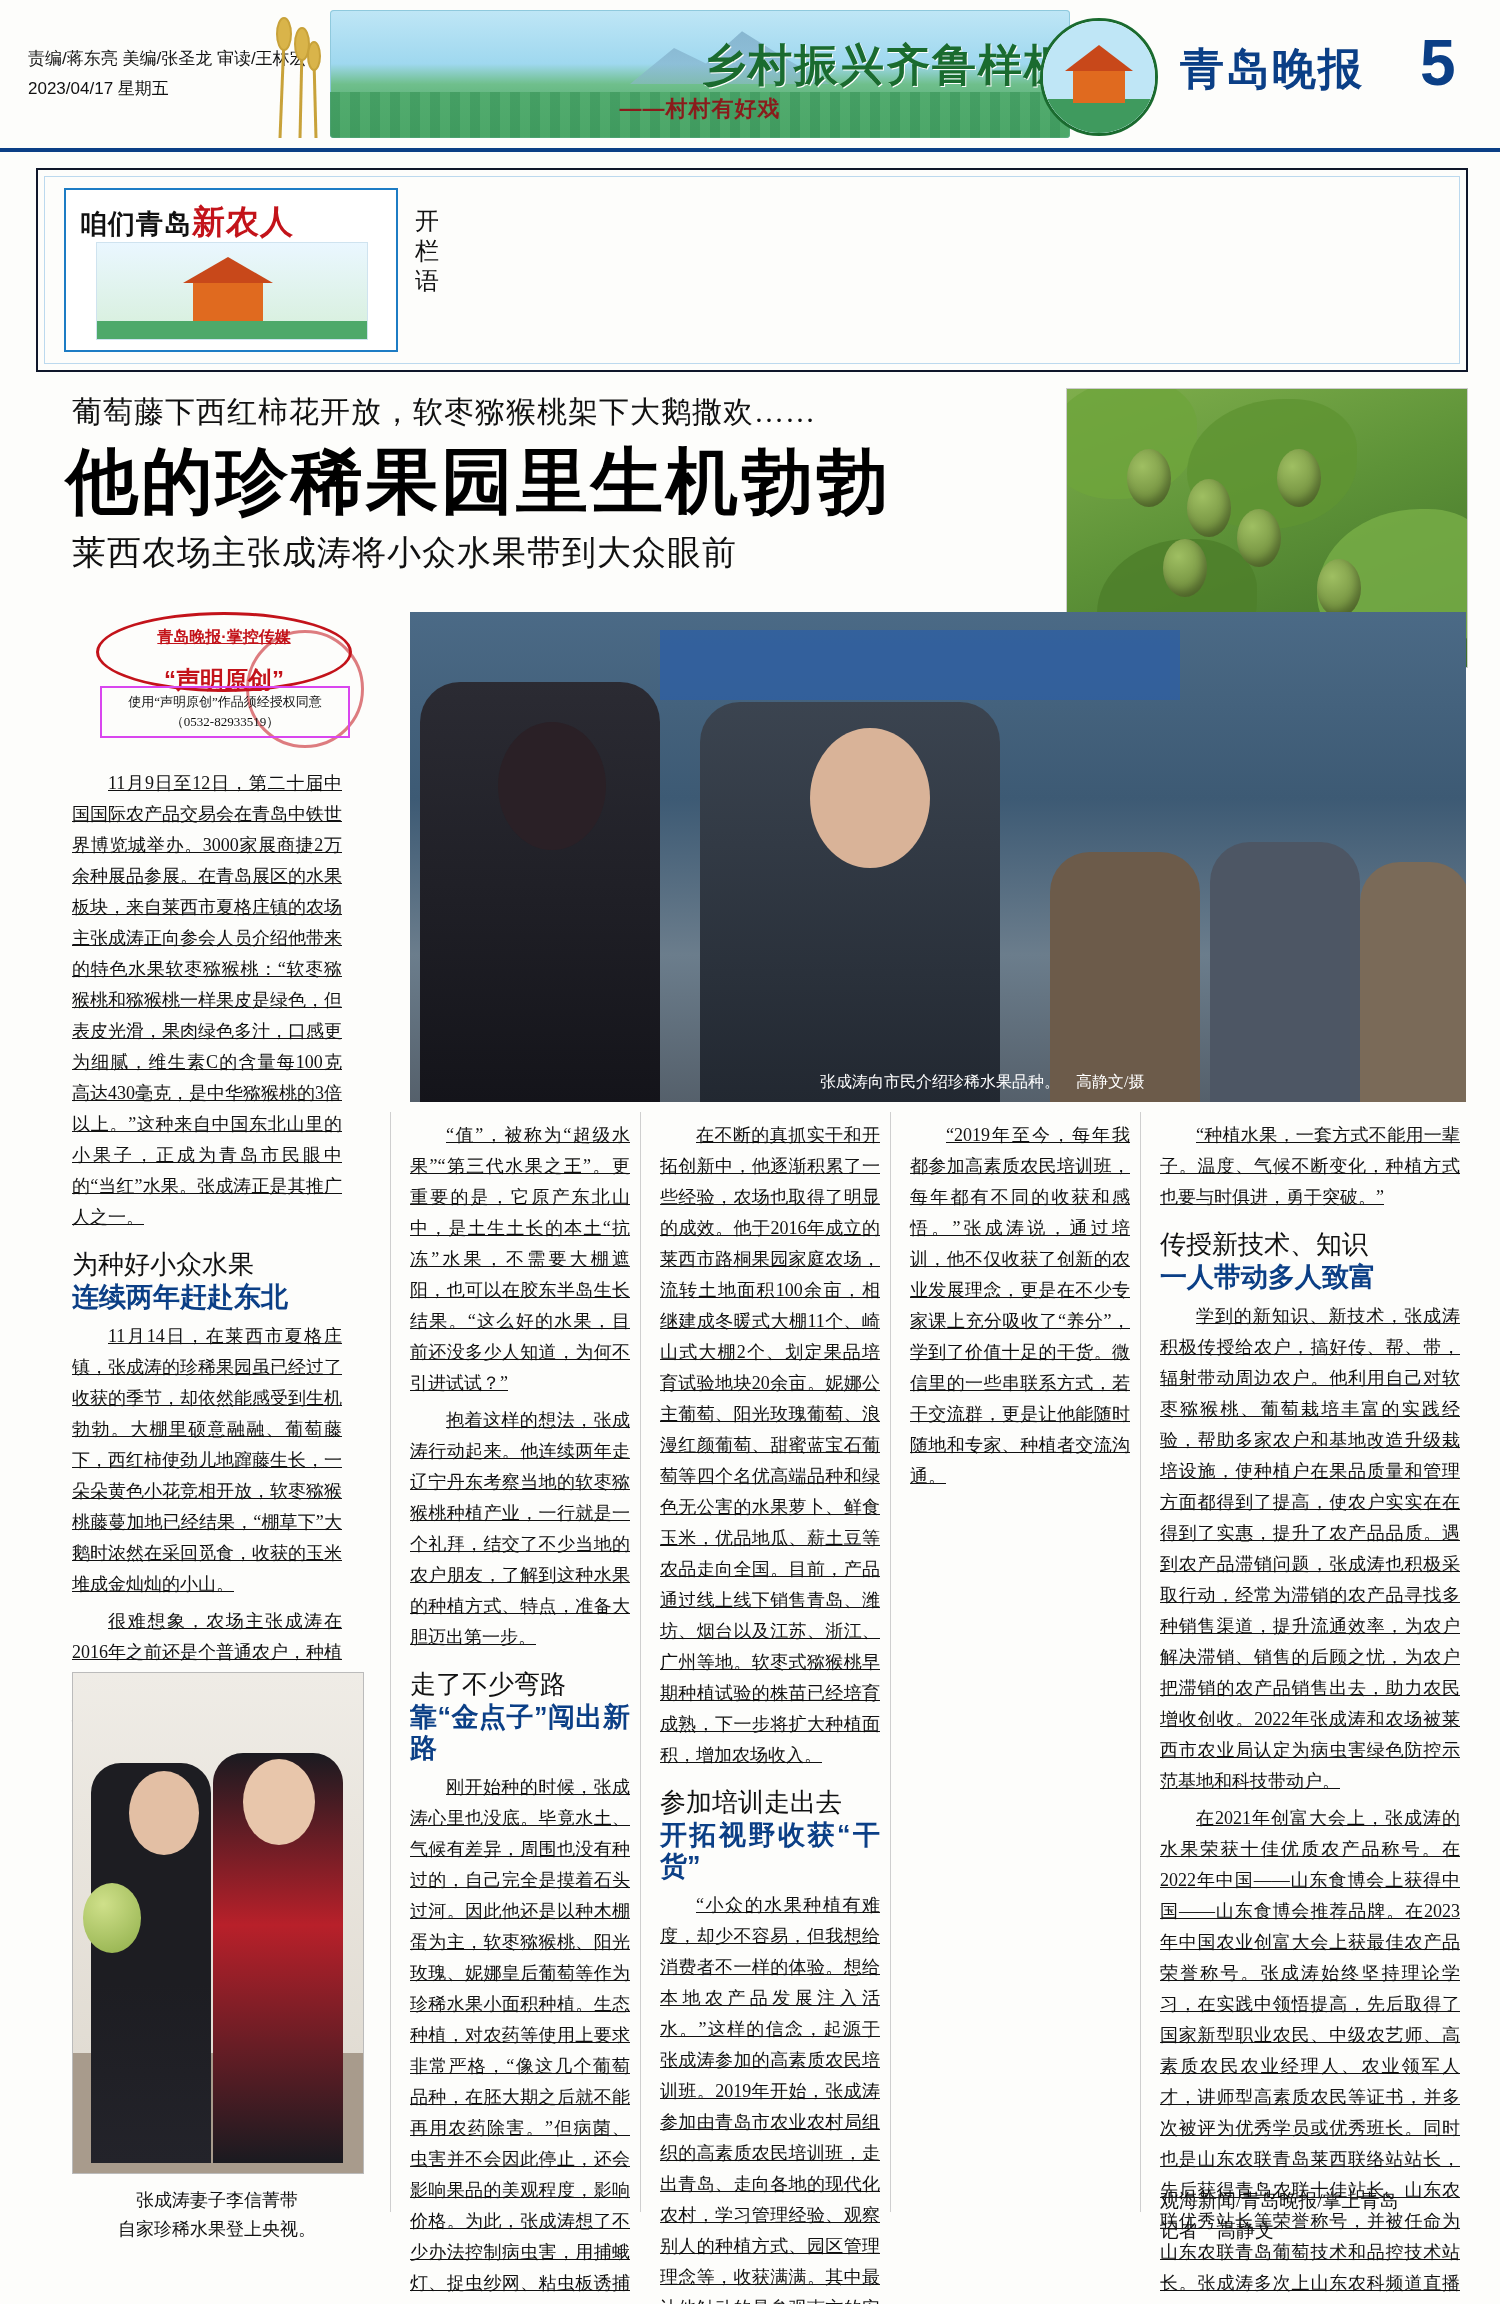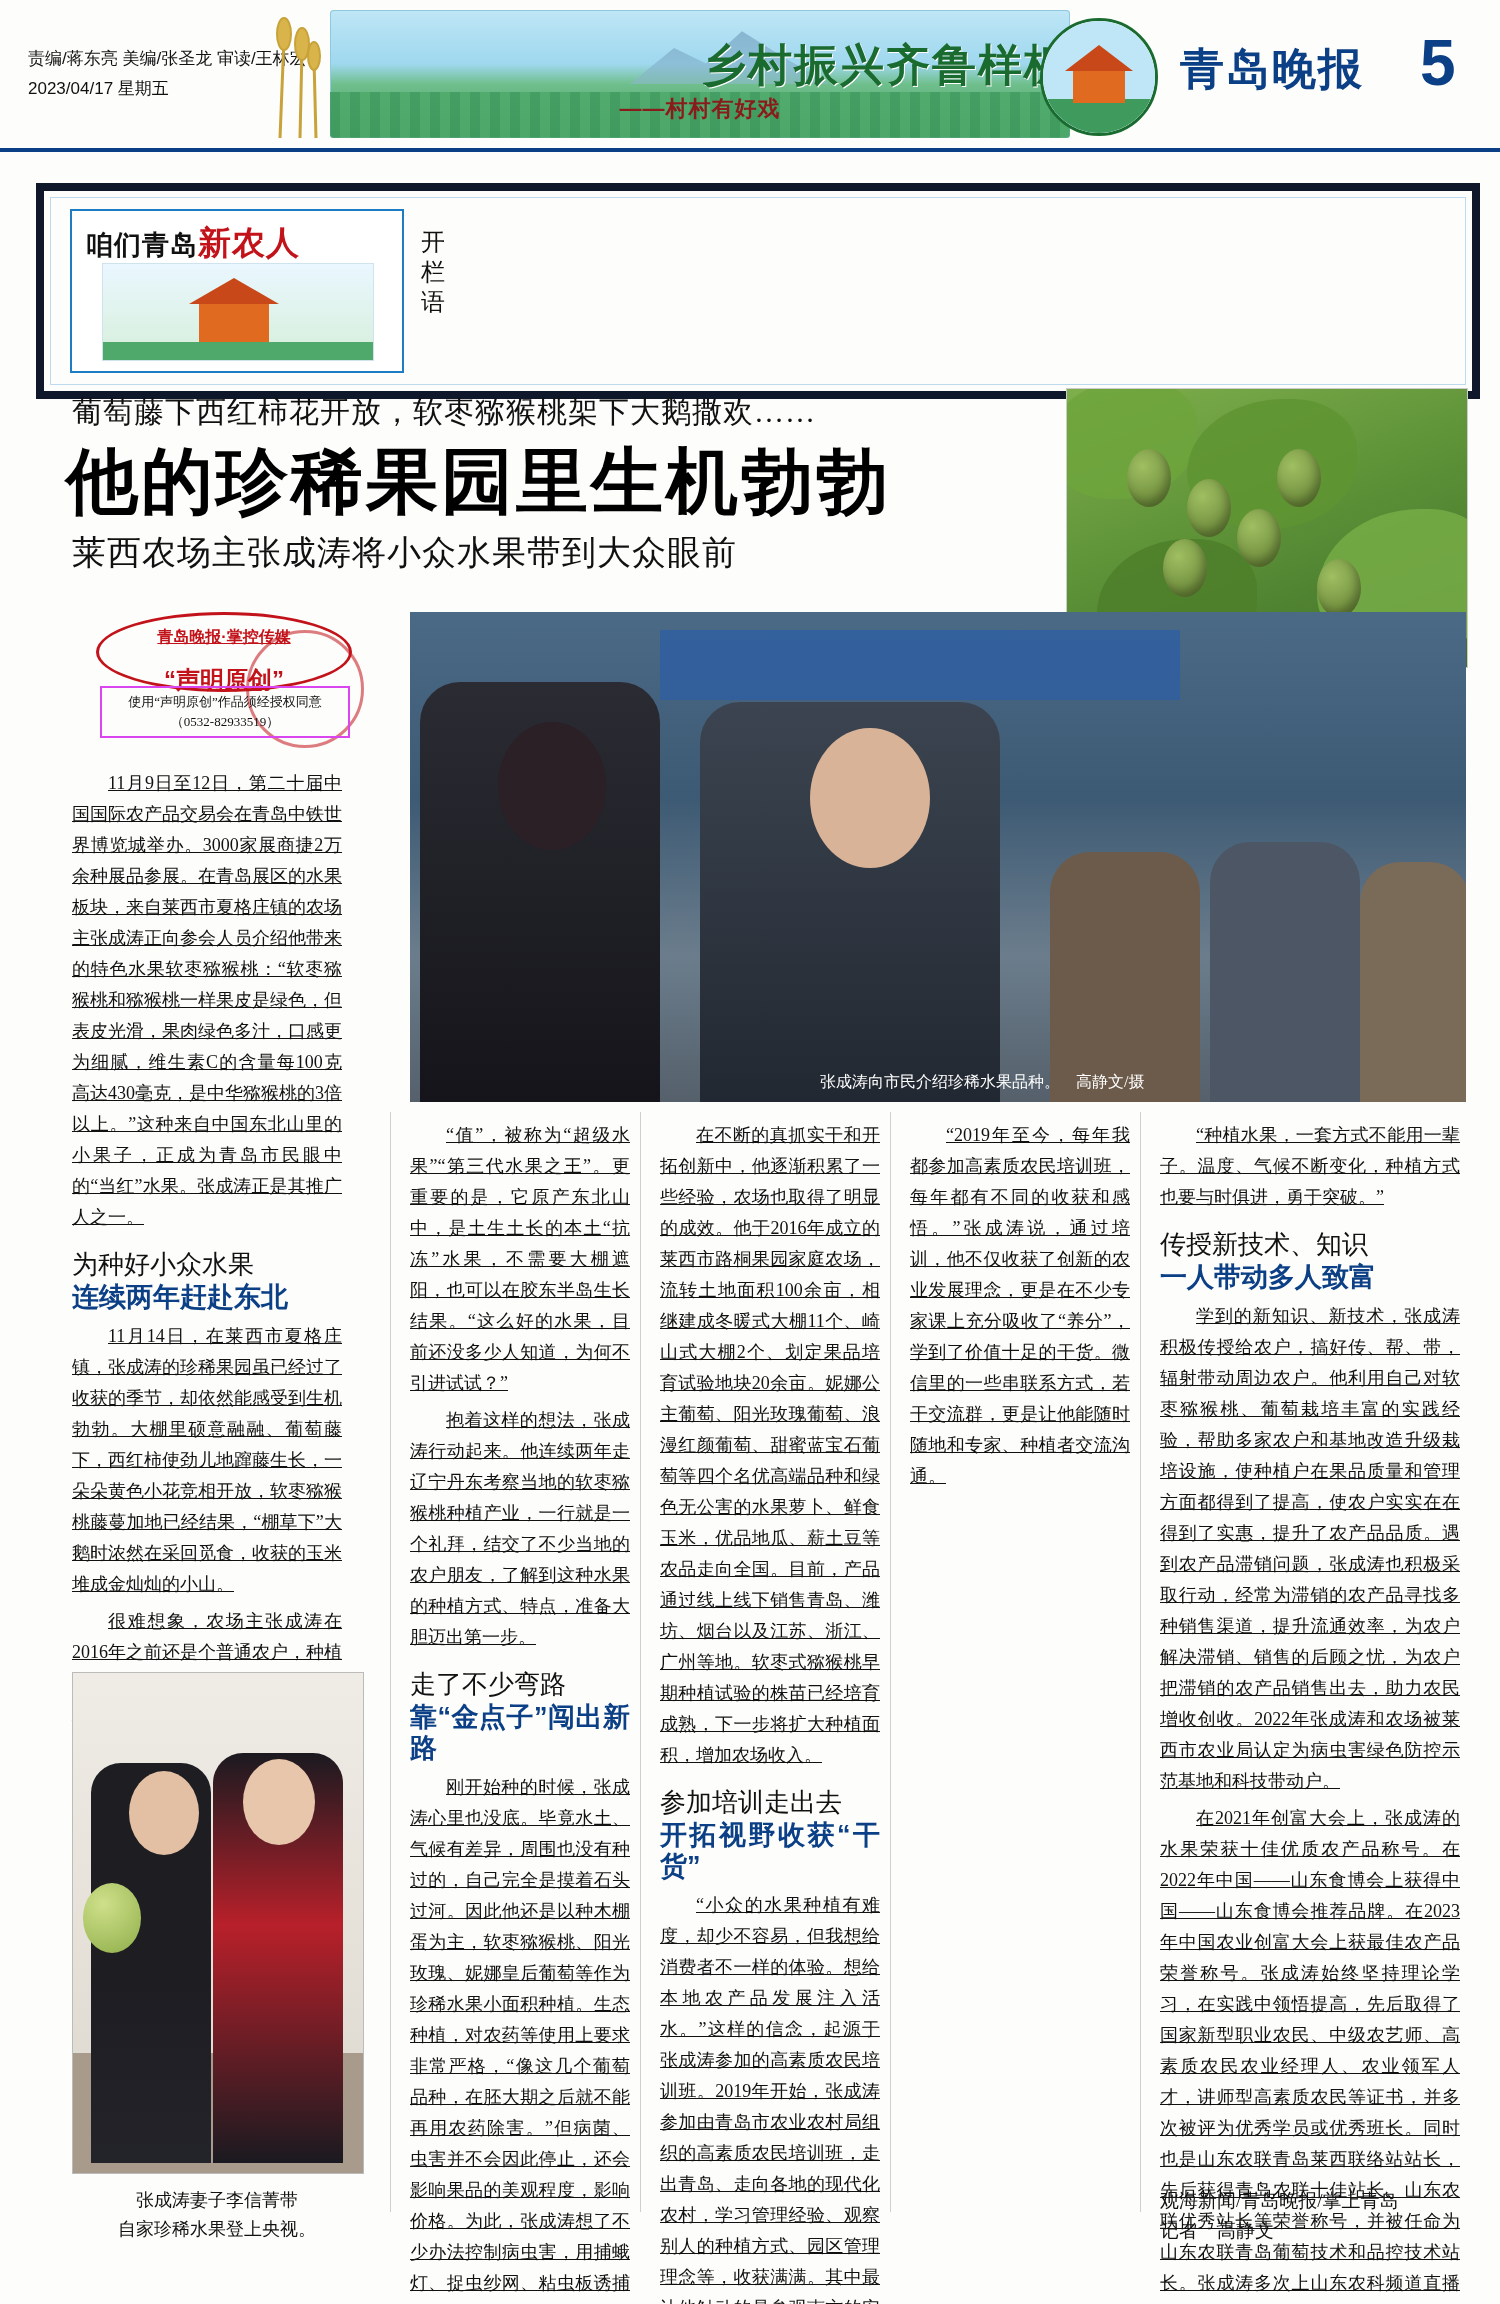--- a/index.html
+++ b/index.html
@@ -23,21 +23,21 @@
   .mast-logo{position:absolute;left:1040px;top:18px;width:112px;height:112px;border-radius:50%;background:#fff;border:3px solid #1a6b2f;overflow:hidden;}
   .mast-logo .sky{position:absolute;inset:0;background:#bfe6f6;}
   .mast-logo .grass{position:absolute;left:0;bottom:0;width:100%;height:34px;background:#3f9a5e;}
   .mast-logo .house{position:absolute;left:30px;bottom:30px;width:52px;height:34px;background:#e06a1f;}
   .mast-logo .roof{position:absolute;left:22px;bottom:62px;width:0;height:0;border-left:34px solid transparent;border-right:34px solid transparent;border-bottom:26px solid #c8481a;}
   .paper-name{position:absolute;left:1180px;top:40px;font-family:"Liberation Sans",sans-serif;font-size:44px;font-weight:bold;color:#0b3f86;letter-spacing:2px;}
   .page-num{position:absolute;left:1420px;top:26px;font-family:"Liberation Sans",sans-serif;font-size:64px;font-weight:bold;color:#0b3f86;}
   .mast-rule{position:absolute;left:0;top:148px;width:1500px;height:4px;background:#0b3f86;}
 
   
-  .intro{position:absolute;left:36px;top:183px;width:1428px;height:200px;border:8px solid #0f172a;}
+  .intro{position:absolute;left:36px;top:168px;width:1428px;height:200px;border:2px solid #0f172a;}
   .intro:before{content:"";position:absolute;left:6px;top:6px;right:6px;bottom:6px;border:1px solid #bcd9ee;}
   .brand-box{position:absolute;left:26px;top:18px;width:330px;height:160px;border:2px solid #1d7cc4;background:#fff;}
   .brand-text{position:absolute;left:14px;top:10px;font-family:"Liberation Sans",sans-serif;font-size:27px;font-weight:bold;color:#111;letter-spacing:1px;}
   .brand-text .red{color:#c3131a;font-size:33px;}
   .brand-ill{position:absolute;left:30px;top:52px;width:270px;height:96px;background:linear-gradient(180deg,#eaf7ff,#d6efda);border:1px solid #cfe3ef;}
   .brand-ill .h{position:absolute;left:96px;bottom:18px;width:70px;height:40px;background:#e06a1f;}
   .brand-ill .r{position:absolute;left:86px;bottom:56px;width:0;height:0;border-left:45px solid transparent;border-right:45px solid transparent;border-bottom:26px solid #c8481a;}
   .brand-ill .g{position:absolute;left:0;bottom:0;width:100%;height:18px;background:#4ea96a;}
   .kailan{position:absolute;left:372px;top:36px;width:34px;font-family:"Liberation Sans",sans-serif;font-size:24px;line-height:30px;color:#111;text-align:center;}
   .intro-text{position:absolute;left:440px;top:24px;width:1000px;font-size:19.5px;line-height:33px;text-align:justify;color:#111;}

